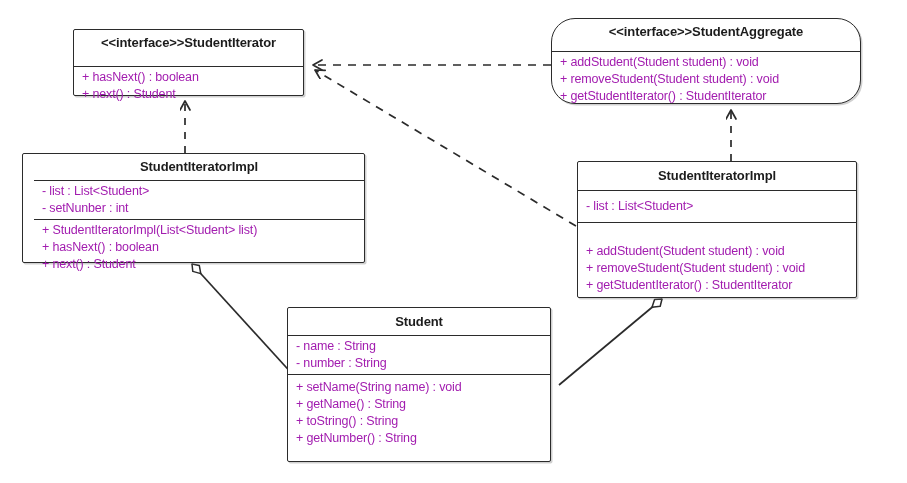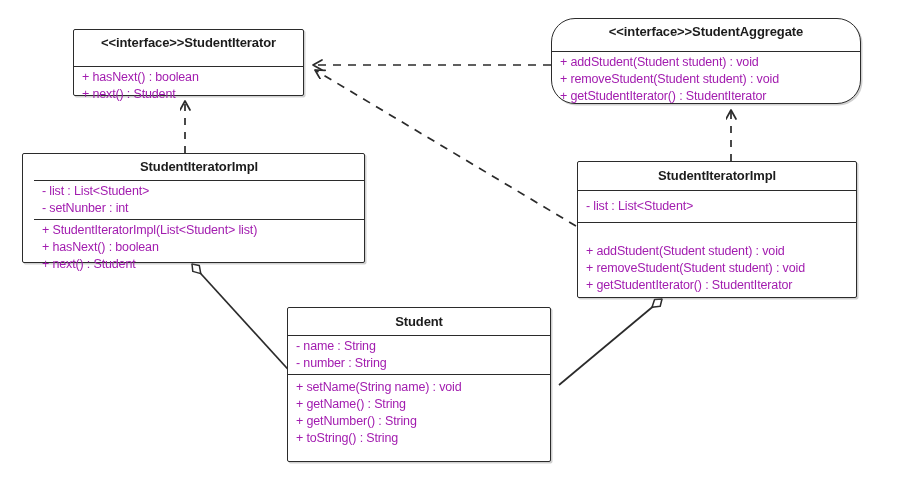--- a/index.html
+++ b/index.html
@@ -135,18 +135,18 @@
     <div class="cls-title" style="height:27px; line-height:27px;">Student</div>
     <div class="sep"></div>
     <div class="cls-section">
       <div class="member">- name : String</div>
       <div class="member">- number : String</div>
     </div>
     <div class="sep"></div>
     <div class="cls-section" style="padding-top:4px;">
       <div class="member">+ setName(String name) : void</div>
       <div class="member">+ getName() : String</div>
+      <div class="member">+ toString() : String</div>
       <div class="member">+ getNumber() : String</div>
-      <div class="member">+ toString() : String</div>
     </div>
   </div>
 
 </div>
 
 </body></html>

